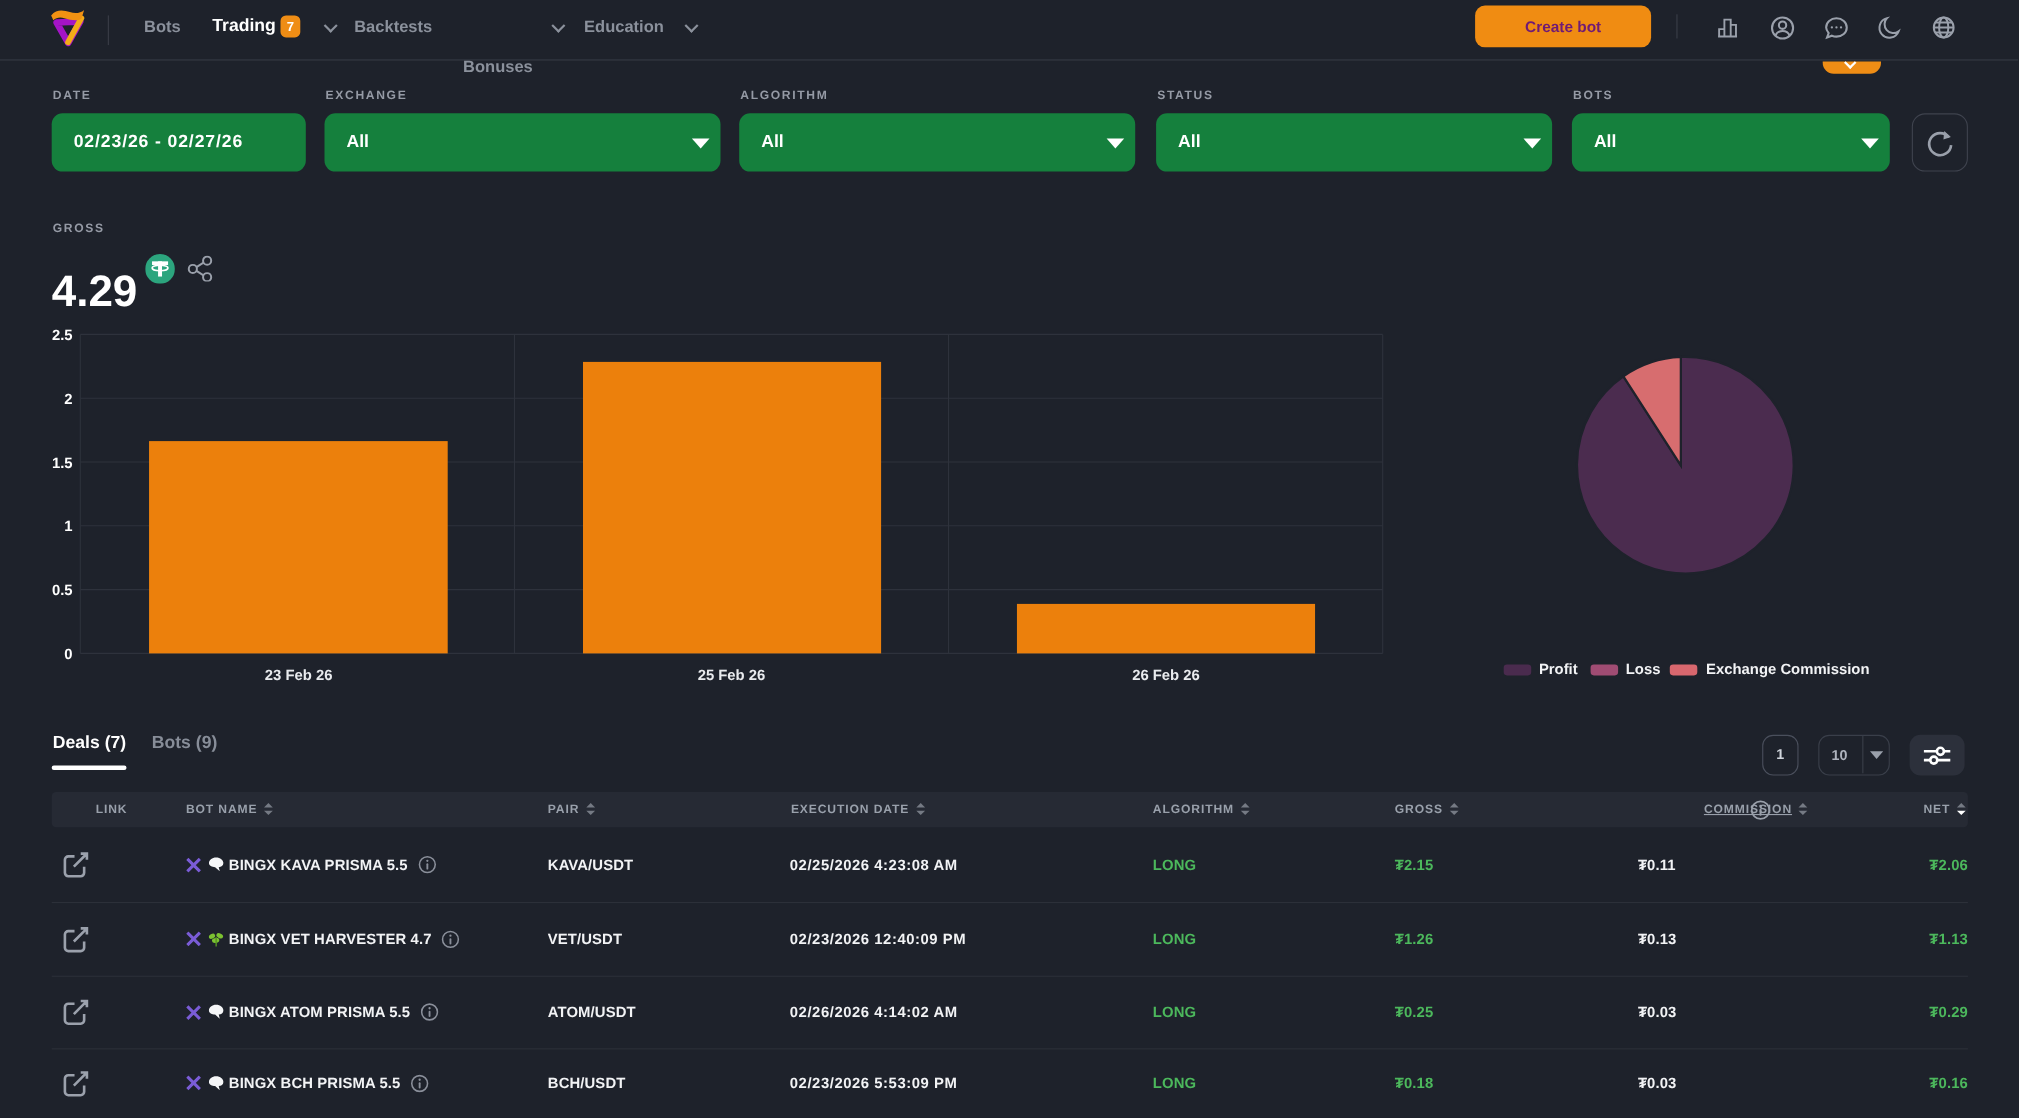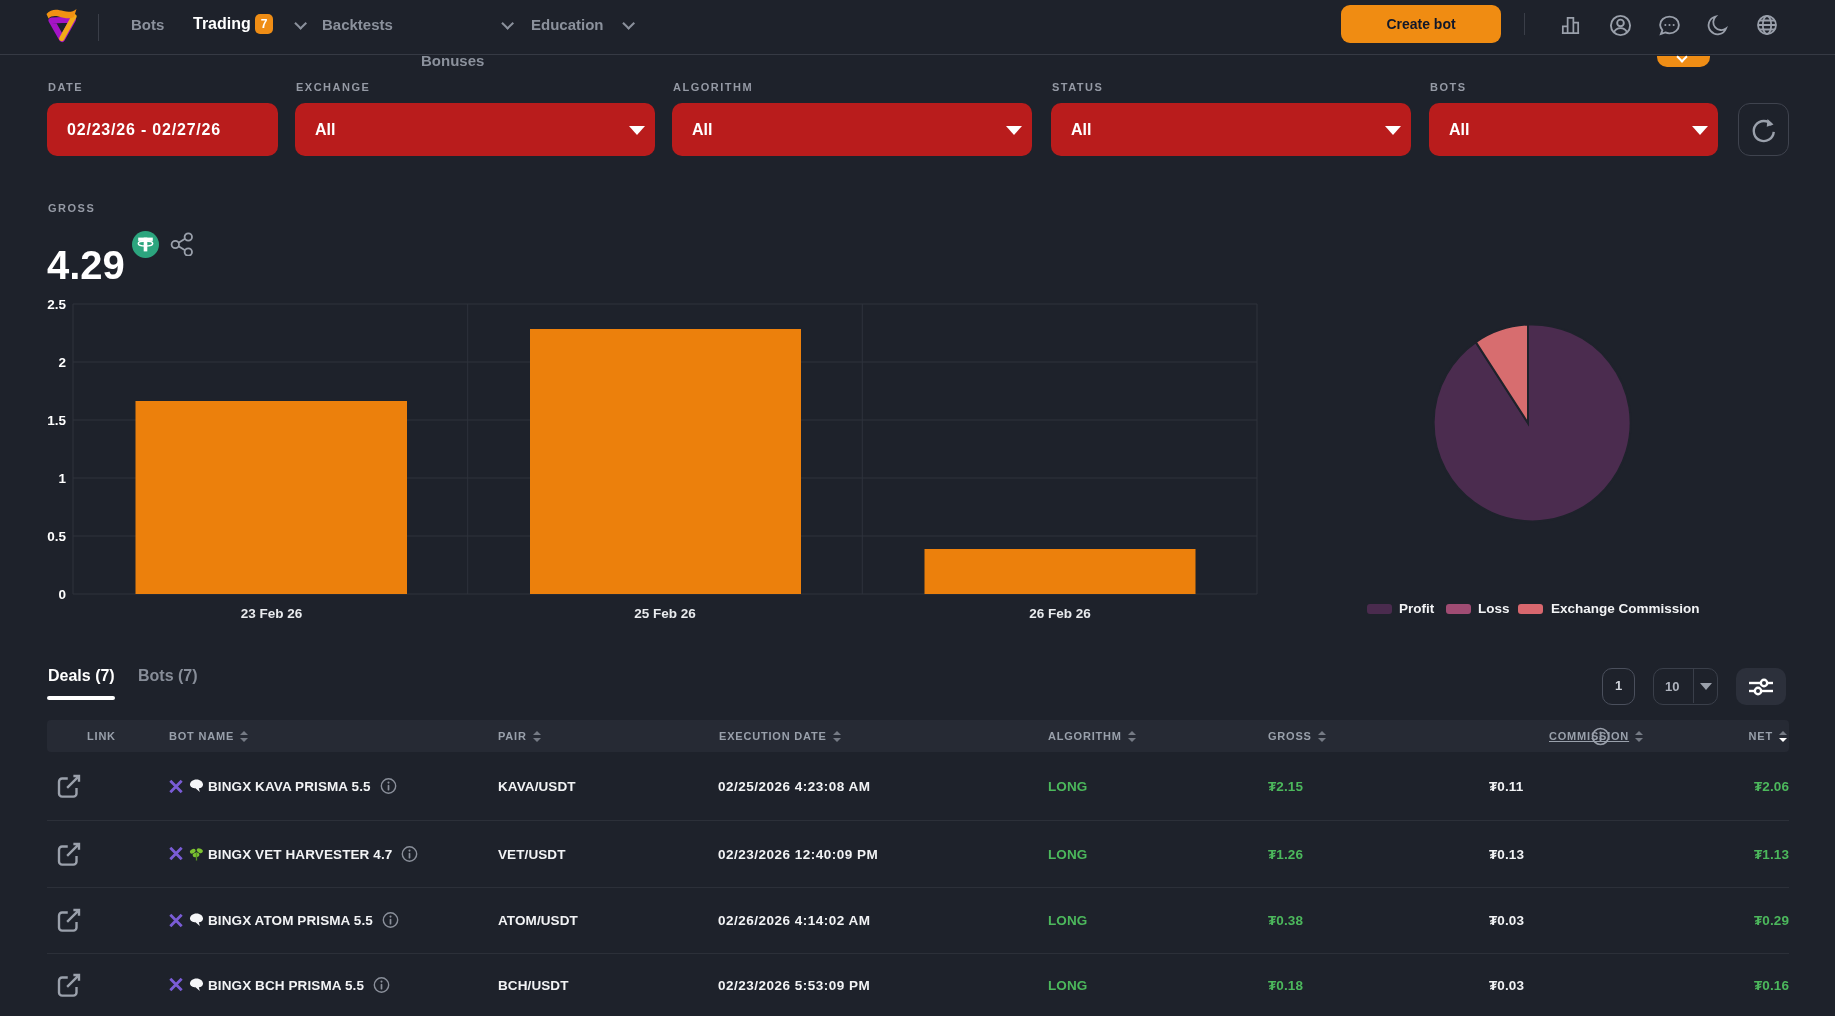--- a/index.html
+++ b/index.html
@@ -1,20 +1,20 @@
 <!DOCTYPE html>
 <html><head>
 <meta charset="utf-8">
 <style>
 * { margin:0; padding:0; box-sizing:border-box; }
 html,body { width:1835px; height:1016px; background:#1e222b; font-family:"Liberation Sans", sans-serif; overflow:hidden; }
 body { position:relative; }
 .abs { position:absolute; }
 .lbl { font-size:11px; font-weight:bold; color:#959aa5; letter-spacing:1.5px; }
-.field { position:absolute; top:103px; height:53px; background:#b91c1c; border-radius:10px; color:#fff; font-weight:bold; font-size:16px; display:flex; align-items:center; padding-left:20px; }
+.field { position:absolute; top:103px; height:53px; background:#15803d; border-radius:10px; color:#fff; font-weight:bold; font-size:16px; display:flex; align-items:center; padding-left:20px; }
 .caret { position:absolute; right:10px; top:50%; margin-top:-4px; width:0; height:0; border-left:8px solid transparent; border-right:8px solid transparent; border-top:9px solid #fff; }
 .navlink { color:#8b919c; font-size:15px; font-weight:bold; }
 .chev { display:inline-block; width:9px; height:9px; border-right:2px solid #8b919c; border-bottom:2px solid #8b919c; transform:rotate(45deg) translateY(-3px); margin-left:8px; }
 .hdrlbl { font-size:11px; font-weight:bold; color:#99a0ab; letter-spacing:0.8px; white-space:nowrap; }
 .sort { display:inline-block; width:9px; height:11px; position:relative; margin-left:6px; vertical-align:-2px; }
 .sort:before { content:''; position:absolute; top:0; left:0; border-left:4.5px solid transparent; border-right:4.5px solid transparent; border-bottom:4.5px solid #757a84; }
 .sort:after { content:''; position:absolute; bottom:0; left:0; border-left:4.5px solid transparent; border-right:4.5px solid transparent; border-top:4.5px solid #757a84; }
 .sortw:after { border-top-color:#fff; }
 .rowtxt { font-size:13.5px; font-weight:bold; color:#f2f3f5; letter-spacing:0.1px; white-space:nowrap; }
 .green { color:#4cb85c; }
@@ -46,21 +46,21 @@
   <div class="abs navlink" style="left:131px;top:16px;">Bots</div>
   <div class="abs" style="left:193px;top:15px;color:#fff;font-size:16px;font-weight:bold;">Trading</div>
   <div class="abs" style="left:255px;top:14px;width:18px;height:20px;background:#ef8d15;border-radius:5px;color:#fff;font-size:12px;font-weight:bold;text-align:center;line-height:20px;">7</div>
   <div class="abs chev" style="left:286px;top:21px;"></div>
   <div class="abs navlink" style="left:322px;top:16px;">Backtests</div>
   <div class="abs navlink" style="left:421px;top:16px;margin-top:36px;">Bonuses</div>
   <div class="abs chev" style="left:493px;top:21px;"></div>
   <div class="abs navlink" style="left:531px;top:16px;">Education</div>
   <div class="abs chev" style="left:614px;top:21px;"></div>
 
-  <div class="abs" style="left:1341px;top:5px;width:160px;height:38px;background:#f08c12;border-radius:9px;color:#0f172a;font-size:14px;font-weight:bold;text-align:center;line-height:38px;">Create bot</div>
+  <div class="abs" style="left:1341px;top:5px;width:160px;height:38px;background:#f08c12;border-radius:9px;color:#701a75;font-size:14px;font-weight:bold;text-align:center;line-height:38px;">Create bot</div>
   <div class="abs" style="left:1524px;top:13px;width:1px;height:22px;background:#3a3e48;"></div>
 
   <svg class="abs" style="left:1559px;top:14px;" width="23" height="23" viewBox="0 0 24 24" fill="none" stroke="#9aa0ab" stroke-width="1.8">
     <path d="M4 20 L4 13 L9 13 L9 20 M9 20 L9 4 L15 4 L15 20 M15 20 L15 9 L20 9 L20 20 M3 20 L21 20"></path>
   </svg>
   <svg class="abs" style="left:1608px;top:13px;" width="25" height="25" viewBox="0 0 24 24" fill="none" stroke="#9aa0ab" stroke-width="1.8">
     <circle cx="12" cy="12" r="9.2"></circle>
       <circle cx="12" cy="9.5" r="3.2"></circle>
       <path d="M5.8 18.5 C7 15.5 9 14.5 12 14.5 C15 14.5 17 15.5 18.2 18.5"></path>
   </svg>
@@ -160,21 +160,21 @@
     <rect x="1518" y="604" width="25" height="10" rx="3" fill="#d8676e"></rect>
   </g>
   <g fill="#f2f3f5" font-size="13.5" font-weight="bold" font-family="Liberation Sans">
     <text x="1399" y="613">Profit</text>
     <text x="1478" y="613">Loss</text>
     <text x="1551" y="613">Exchange Commission</text>
   </g>
 </svg>
 
 <div class="abs" style="left:48px;top:667px;font-size:16px;font-weight:bold;color:#fff;">Deals (7)</div>
-<div class="abs" style="left:138px;top:667px;font-size:16px;font-weight:bold;color:#878d98;">Bots (7)</div>
+<div class="abs" style="left:138px;top:667px;font-size:16px;font-weight:bold;color:#878d98;">Bots (9)</div>
 <div class="abs" style="left:47px;top:696px;width:68px;height:4px;background:#fff;border-radius:2px;"></div>
 
 <div class="abs" style="left:1602px;top:668px;width:33px;height:37px;border:1.5px solid #4a4f5c;border-radius:10px;color:#d0d4db;font-size:13px;font-weight:bold;text-align:center;line-height:34px;">1</div>
 <div class="abs" style="left:1653px;top:668px;width:65px;height:37px;border:1.5px solid #3a3f4a;border-radius:10px;">
   <div class="abs" style="left:11px;top:10px;font-size:13px;font-weight:bold;color:#aeb3bd;">10</div>
   <div class="abs" style="left:39px;top:0;width:1px;height:34px;background:#3a3f4a;"></div>
   <div class="abs" style="left:46px;top:14px;width:0;height:0;border-left:6px solid transparent;border-right:6px solid transparent;border-top:7px solid #9aa0ab;"></div>
 </div>
 <div class="abs" style="left:1736px;top:668px;width:50px;height:37px;background:#2c303b;border-radius:10px;">
   <svg class="abs" style="left:11px;top:7px;" width="28" height="24" viewBox="0 0 28 24" fill="none" stroke="#fff" stroke-width="2.4">
@@ -278,21 +278,21 @@
       <span class="rowtxt">BINGX ATOM PRISMA 5.5</span>
       <svg class="info" viewBox="0 0 18 18">
           <circle cx="9" cy="9" r="7.6" stroke="#8a8f9a" stroke-width="1.5" fill="none"></circle>
           <circle cx="9" cy="5.4" r="1.1" fill="#8a8f9a"></circle>
           <rect x="8.1" y="7.8" width="1.8" height="6" rx="0.9" fill="#8a8f9a"></rect>
         </svg>
     </div>
     <span class="abs rowtxt cPair">ATOM/USDT</span>
     <span class="abs rowtxt cDate">02/26/2026 4:14:02 AM</span>
     <span class="abs rowtxt green cAlgo">LONG</span>
-    <span class="abs rowtxt green cGross">₮0.38</span>
+    <span class="abs rowtxt green cGross">₮0.25</span>
     <span class="abs rowtxt cComm">₮0.03</span>
     <span class="abs rowtxt green cNet">₮0.29</span>
   </div>
 
   <div class="abs row" style="left:0;top:201px;width:1742px;height:63px;">
     <svg class="abs lnk" viewBox="0 0 24 24">
         <path d="M18 13.5 v4.5 a2.5 2.5 0 0 1 -2.5 2.5 H6.5 a2.5 2.5 0 0 1 -2.5 -2.5 V8.5 a2.5 2.5 0 0 1 2.5 -2.5 H11 M15.5 4 H20 V8.5 M10.5 13.5 L19.5 4.5"></path>
       </svg>
     <div class="abs botcell">
       <svg class="xlogo" viewBox="0 0 16 16">

